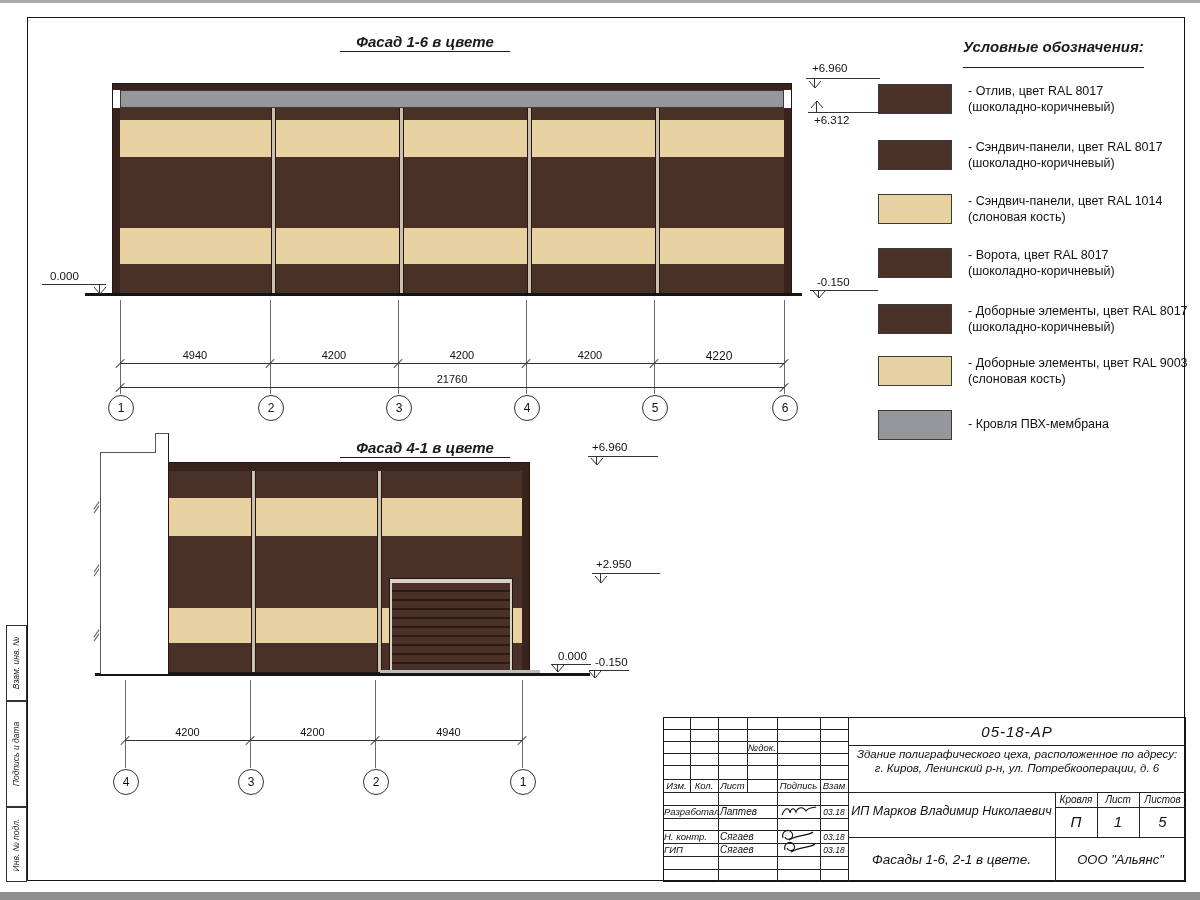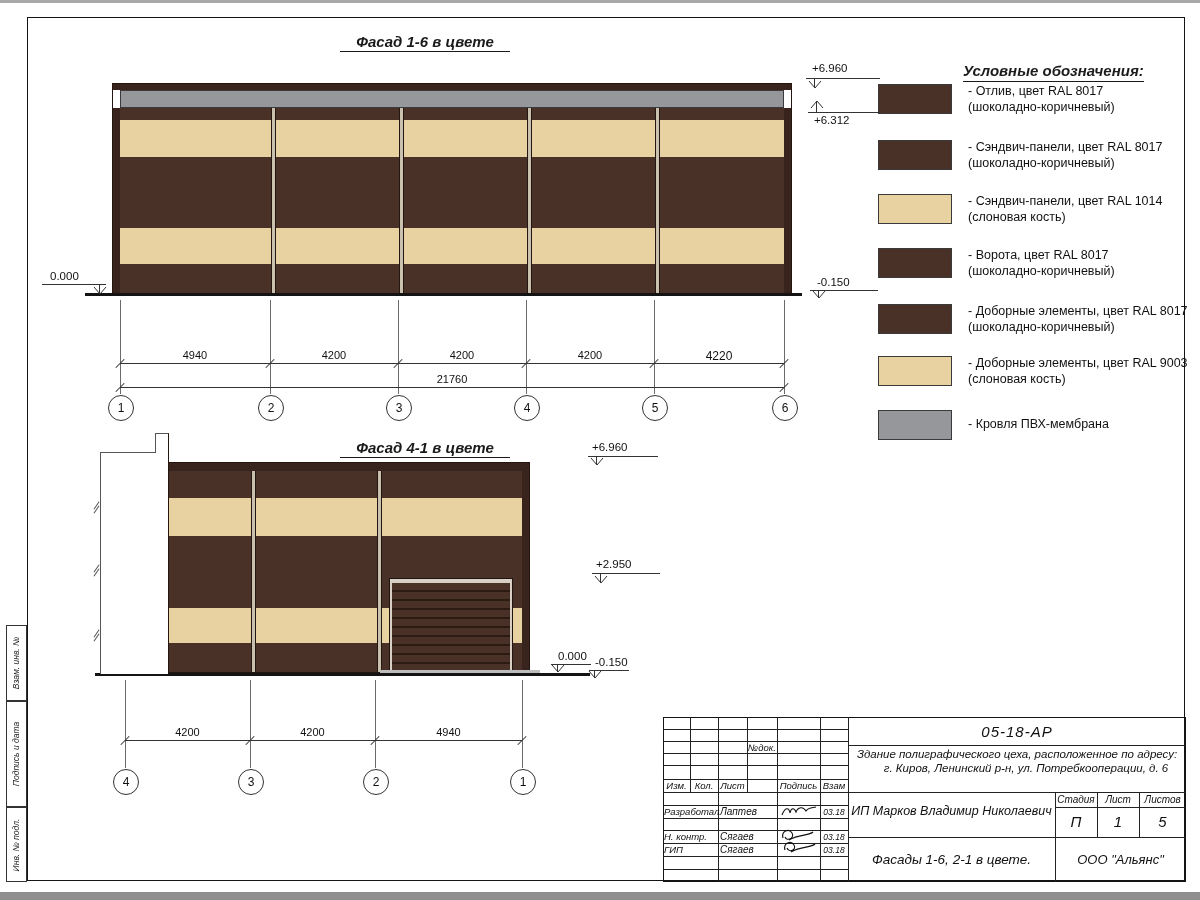--- a/index.html
+++ b/index.html
@@ -12,21 +12,21 @@
              text-align:center;border-bottom:1.2px solid #1a1a1a;padding-bottom:1px;white-space:nowrap;}
   .band{position:absolute;left:0;right:0;border-bottom:1px solid #2d1c14;}
   .mullion{position:absolute;width:5px;background:linear-gradient(90deg,#241610 0,#241610 1px,#c9c0ae 1px,#c9c0ae 4px,#241610 4px,#241610 5px);}
   .bldg{position:absolute;border:1px solid #241610;box-sizing:border-box;overflow:hidden;}
   .groundline{position:absolute;height:3px;background:#141414;}
   .extline{position:absolute;width:1px;background:#6a6a6a;}
   .dimtick{position:absolute;width:12px;height:1px;background:#333;transform:rotate(-45deg);}
   .axiscircle{position:absolute;width:24px;height:24px;border:1px solid #333;border-radius:50%;
               background:#fff;font-size:12px;line-height:24px;text-align:center;color:#111;}
   .legend-title{position:absolute;font-style:italic;font-size:15px;font-weight:bold;
-                border-bottom:1.2px solid #1a1a1a;padding-bottom:2px;white-space:nowrap;margin-top:24px;}
+                border-bottom:1.2px solid #1a1a1a;padding-bottom:12px;white-space:nowrap;}
   #titleblock{position:absolute;left:663px;top:717px;width:523px;height:165px;border:1.4px solid #141414;box-sizing:border-box;}
   .breakmark{position:absolute;width:9px;height:1px;background:#555;transform:rotate(-55deg);}
   .contour{position:absolute;background:#fff;box-sizing:border-box;}
   svg{position:absolute;overflow:visible;}
 </style>
 </head>
 <body>
 
 <div id="sheet">
   <div class="edge-strip" style="top:0;height:3px;"></div>
@@ -142,29 +142,29 @@
       <div style="position: absolute; left: 663px; top: 818px; width: 185px; height: 1px; background: rgb(34, 34, 34);"></div>
       <div style="position: absolute; left: 663px; top: 830px; width: 185px; height: 1px; background: rgb(34, 34, 34);"></div>
       <div style="position: absolute; left: 663px; top: 843px; width: 185px; height: 1px; background: rgb(34, 34, 34);"></div>
       <div style="position: absolute; left: 663px; top: 856px; width: 185px; height: 1px; background: rgb(34, 34, 34);"></div>
       <div style="position: absolute; left: 663px; top: 869px; width: 185px; height: 1px; background: rgb(34, 34, 34);"></div>
       <div style="position: absolute; left: 848px; top: 745px; width: 338px; height: 1px; background: rgb(34, 34, 34);"></div>
       <div style="position: absolute; left: 848px; top: 837px; width: 338px; height: 1px; background: rgb(34, 34, 34);"></div>
       <div style="position: absolute; left: 1055px; top: 807px; width: 131px; height: 1px; background: rgb(34, 34, 34);"></div>
       <div style="position: absolute; left: 848px; top: 719px; width: 338px; height: 24px; display: flex; align-items: center; justify-content: center; text-align: center; font-size: 15px; color: rgb(17, 17, 17); white-space: nowrap; font-style: italic; letter-spacing: 1px;">05-18-АР</div>
       <div style="position: absolute; left: 848px; top: 747px; width: 338px; height: 14px; display: flex; align-items: center; justify-content: center; text-align: center; font-size: 11.5px; color: rgb(17, 17, 17); white-space: nowrap; font-style: italic;">Здание полиграфического цеха, расположенное по адресу:</div>
-      <div style="position: absolute; left: 848px; top: 761px; width: 338px; height: 14px; display: flex; align-items: center; justify-content: center; text-align: center; font-size: 11.5px; color: rgb(17, 17, 17); white-space: nowrap; font-style: italic; margin-left: 9px;">г. Киров,  Ленинский р-н, ул. Потребкооперации, д. 6</div>
+      <div style="position: absolute; left: 848px; top: 761px; width: 338px; height: 14px; display: flex; align-items: center; justify-content: center; text-align: center; font-size: 11.5px; color: rgb(17, 17, 17); white-space: nowrap; font-style: italic;">г. Киров,  Ленинский р-н, ул. Потребкооперации, д. 6</div>
       <div style="position: absolute; left: 848px; top: 800px; width: 207px; height: 22px; display: flex; align-items: center; justify-content: center; text-align: center; font-size: 12.5px; color: rgb(17, 17, 17); white-space: nowrap; font-style: italic;">ИП Марков Владимир Николаевич</div>
       <div style="position: absolute; left: 663px; top: 779px; width: 27px; height: 13px; display: flex; align-items: center; justify-content: center; text-align: center; font-size: 9.5px; color: rgb(17, 17, 17); white-space: nowrap; font-style: italic;">Изм.</div>
       <div style="position: absolute; left: 690px; top: 779px; width: 28px; height: 13px; display: flex; align-items: center; justify-content: center; text-align: center; font-size: 9.5px; color: rgb(17, 17, 17); white-space: nowrap; font-style: italic;">Кол.</div>
       <div style="position: absolute; left: 718px; top: 779px; width: 29px; height: 13px; display: flex; align-items: center; justify-content: center; text-align: center; font-size: 9.5px; color: rgb(17, 17, 17); white-space: nowrap; font-style: italic;">Лист</div>
       <div style="position: absolute; left: 747px; top: 741px; width: 30px; height: 13px; display: flex; align-items: center; justify-content: center; text-align: center; font-size: 9.5px; color: rgb(17, 17, 17); white-space: nowrap; font-style: italic;">№док.</div>
       <div style="position: absolute; left: 777px; top: 779px; width: 43px; height: 13px; display: flex; align-items: center; justify-content: center; text-align: center; font-size: 9.5px; color: rgb(17, 17, 17); white-space: nowrap; font-style: italic;">Подпись</div>
       <div style="position: absolute; left: 820px; top: 779px; width: 28px; height: 13px; display: flex; align-items: center; justify-content: center; text-align: center; font-size: 9.5px; color: rgb(17, 17, 17); white-space: nowrap; font-style: italic;">Взам</div>
-      <div style="position: absolute; left: 1055px; top: 793px; width: 42px; height: 13px; display: flex; align-items: center; justify-content: center; text-align: center; font-size: 10px; color: rgb(17, 17, 17); white-space: nowrap; font-style: italic;">Стадия</div>
+      <div style="position: absolute; left: 1055px; top: 793px; width: 42px; height: 13px; display: flex; align-items: center; justify-content: center; text-align: center; font-size: 10px; color: rgb(17, 17, 17); white-space: nowrap; font-style: italic;">Кровля</div>
       <div style="position: absolute; left: 1097px; top: 793px; width: 42px; height: 13px; display: flex; align-items: center; justify-content: center; text-align: center; font-size: 10px; color: rgb(17, 17, 17); white-space: nowrap; font-style: italic;">Лист</div>
       <div style="position: absolute; left: 1139px; top: 793px; width: 47px; height: 13px; display: flex; align-items: center; justify-content: center; text-align: center; font-size: 10px; color: rgb(17, 17, 17); white-space: nowrap; font-style: italic;">Листов</div>
       <div style="position: absolute; left: 1055px; top: 810px; width: 42px; height: 23px; display: flex; align-items: center; justify-content: center; text-align: center; font-size: 15px; color: rgb(17, 17, 17); white-space: nowrap; font-style: italic;">П</div>
       <div style="position: absolute; left: 1097px; top: 810px; width: 42px; height: 23px; display: flex; align-items: center; justify-content: center; text-align: center; font-size: 15px; color: rgb(17, 17, 17); white-space: nowrap; font-style: italic;">1</div>
       <div style="position: absolute; left: 1139px; top: 810px; width: 47px; height: 23px; display: flex; align-items: center; justify-content: center; text-align: center; font-size: 15px; color: rgb(17, 17, 17); white-space: nowrap; font-style: italic;">5</div>
       <div style="position: absolute; left: 848px; top: 848px; width: 207px; height: 22px; display: flex; align-items: center; justify-content: center; text-align: center; font-size: 13.5px; color: rgb(17, 17, 17); white-space: nowrap; font-style: italic;">Фасады 1-6, 2-1 в цвете.</div>
       <div style="position: absolute; left: 1055px; top: 848px; width: 131px; height: 22px; display: flex; align-items: center; justify-content: center; text-align: center; font-size: 13px; color: rgb(17, 17, 17); white-space: nowrap; font-style: italic;">ООО "Альянс"</div>
       <div style="position: absolute; left: 664px; top: 805px; width: 54px; height: 13px; display: flex; align-items: center; justify-content: flex-start; text-align: center; font-size: 9.5px; color: rgb(17, 17, 17); white-space: nowrap; font-style: italic;">Разработал</div>
       <div style="position: absolute; left: 720px; top: 805px; width: 48px; height: 13px; display: flex; align-items: center; justify-content: flex-start; text-align: center; font-size: 10px; color: rgb(17, 17, 17); white-space: nowrap; font-style: italic;">Лаптев</div>
       <div style="position: absolute; left: 820px; top: 805px; width: 28px; height: 13px; display: flex; align-items: center; justify-content: center; text-align: center; font-size: 8.5px; color: rgb(17, 17, 17); white-space: nowrap; font-style: italic;">03.18</div>

